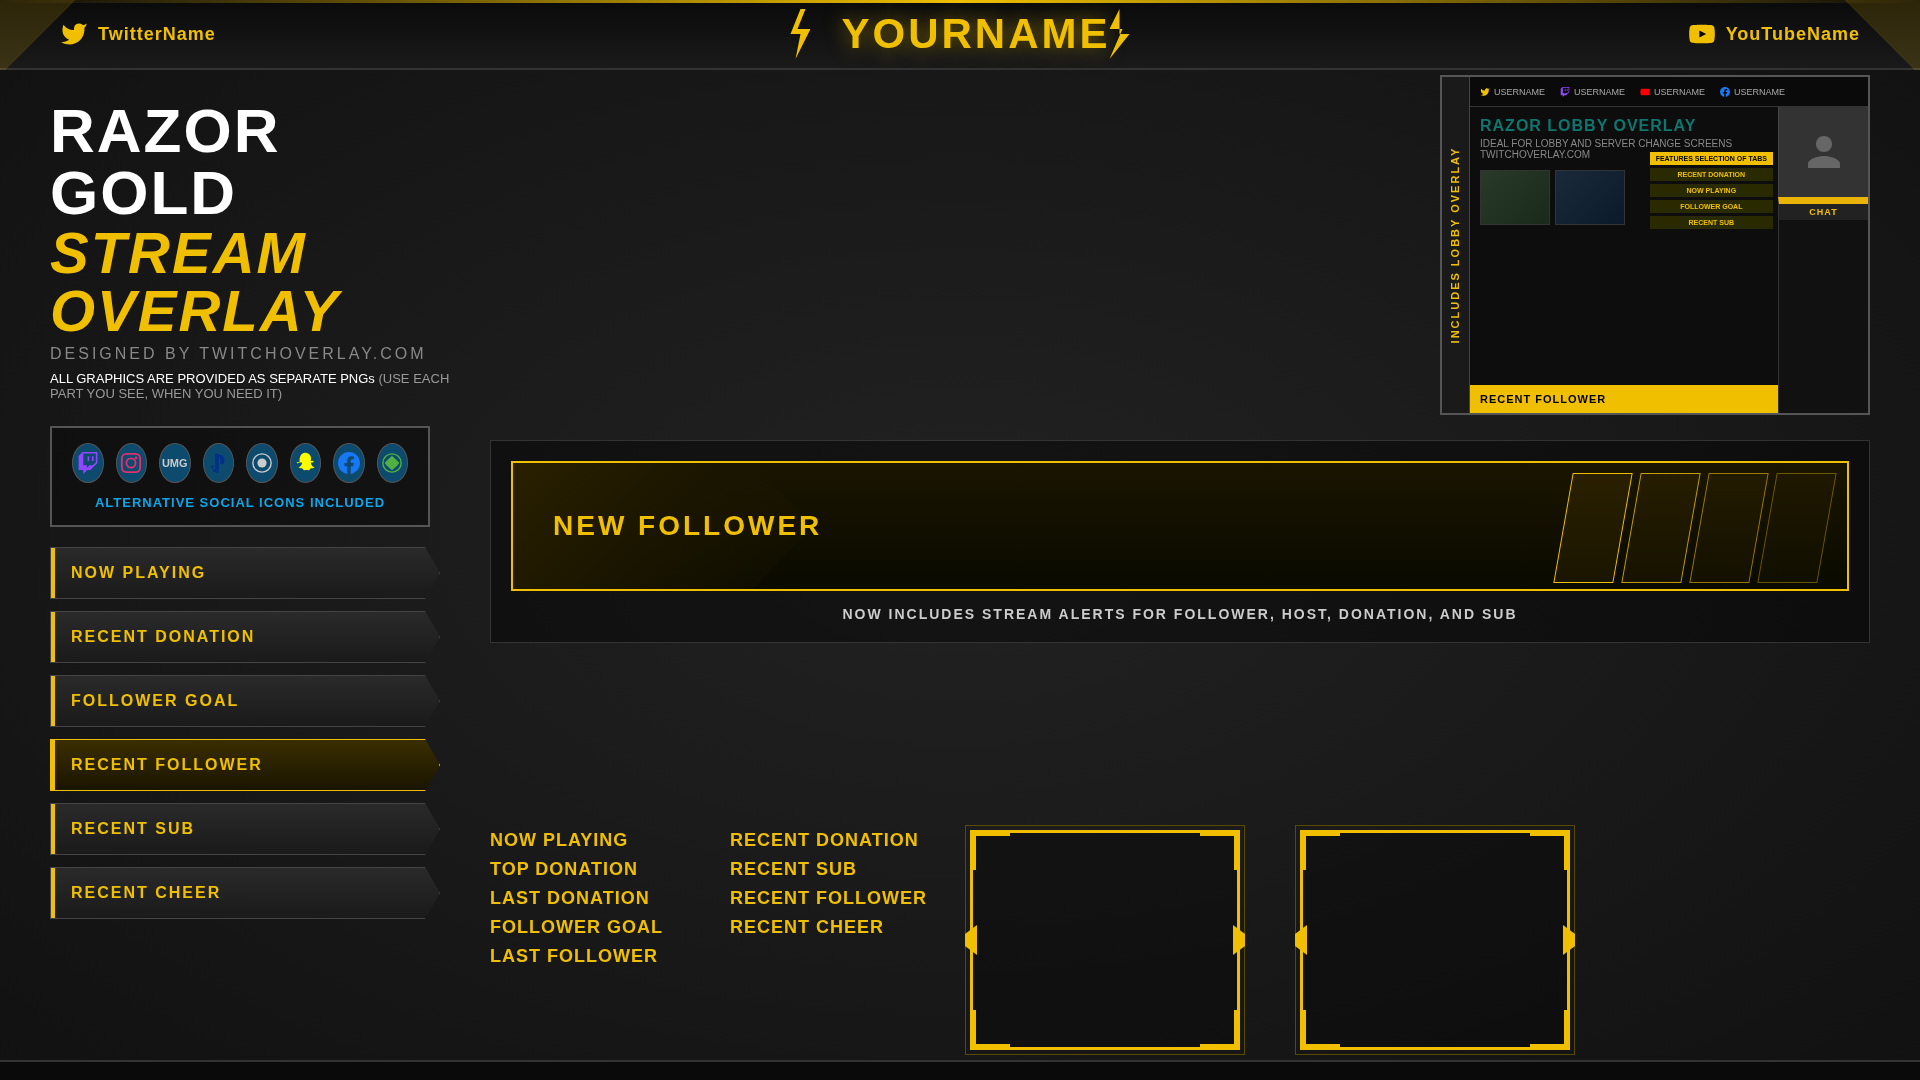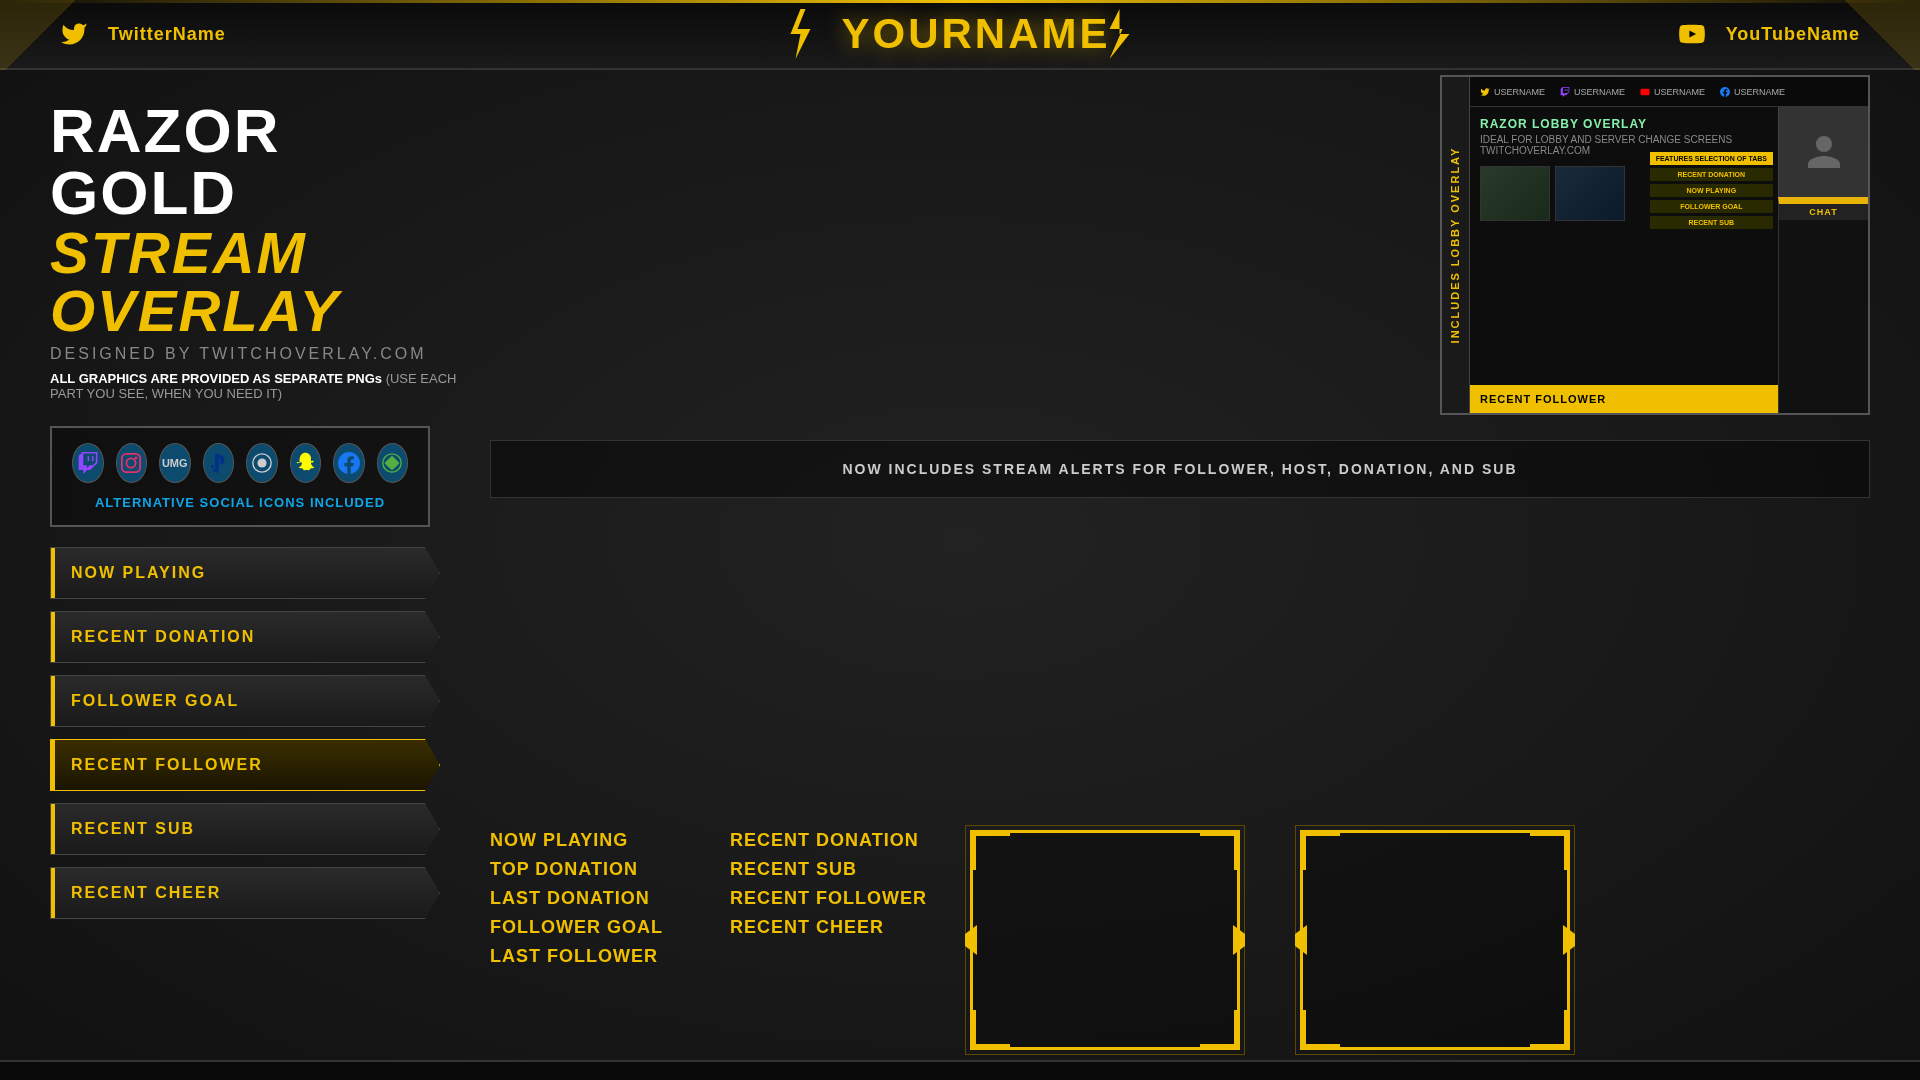--- a/index.html
+++ b/index.html
@@ -45,21 +45,21 @@
       content: '';
       position: absolute;
       top: 0; left: 0; right: 0;
       height: 3px;
       background: linear-gradient(90deg, transparent, #f0c000, transparent);
     }
 
     .social-handle {
       display: flex;
       align-items: center;
-      gap: 20px;
+      gap: 10px;
       color: #f0c000;
       font-size: 18px;
       font-weight: bold;
       letter-spacing: 1px;
     }
 
     .social-icon {
       width: 28px;
       height: 28px;
       fill: #f0c000;
@@ -280,22 +280,22 @@
       height: calc(100% - 30px);
     }
 
     .lobby-left-section {
       flex: 1;
       padding: 10px;
       position: relative;
     }
 
     .lobby-title-text {
-      color: #86efac;
-      font-size: 12px;
+      color: #0f766e;
+      font-size: 16px;
       font-weight: 900;
       text-transform: uppercase;
       letter-spacing: 1px;
     }
 
     .lobby-subtitle {
       color: #888;
       font-size: 10px;
       margin-top: 3px;
     }
@@ -619,21 +619,21 @@
 
   <div class="main-content">
 
     <div class="left-column">
 
       <div class="title-section">
         <div class="title-razor">RAZOR GOLD</div>
         <div class="title-stream">STREAM OVERLAY</div>
         <div class="subtitle-designed">DESIGNED BY TWITCHOVERLAY.COM</div>
         <div class="subtitle-graphics">
-          <span style="font-weight:bold;color:#fff;">ALL GRAPHICS ARE PROVIDED AS SEPARATE PNGs</span>
+          <span style="font-weight:normal;color:#fff;">ALL GRAPHICS ARE PROVIDED AS SEPARATE PNGs</span>
           <span>(USE EACH PART YOU SEE, WHEN YOU NEED IT)</span>
         </div>
       </div>
 
       <div class="social-icons-box">
         <div class="social-icons-row">
 
           <div class="soc-icon">
             <svg width="22" height="22" viewBox="0 0 24 24" fill="#9146ff">
                 <path d="M11.571 4.714h1.715v5.143H11.57zm4.715 0H18v5.143h-1.714zM6 0L1.714 4.286v15.428h5.143V24l4.286-4.286h3.428L22.286 12V0zm14.571 11.143l-3.428 3.428h-3.429l-3 3v-3H6.857V1.714h13.714z"></path>
@@ -777,20 +777,32 @@
             <div class="lobby-chat-box">
               <div class="lobby-chat-label">CHAT</div>
             </div>
           </div>
         </div>
       </div>
     </div>
   </div>
 
   <div class="alerts-section">
+    <div class="new-follower-display">
+
+      <div style="position:absolute;left:0;top:0;bottom:0;width:300px;background:linear-gradient(135deg, #2a2000 0%, #1a1500 50%, transparent 100%);clip-path:polygon(0 0,80% 0,100% 50%,80% 100%,0 100%);"></div>
+      <span class="new-follower-label">NEW FOLLOWER</span>
+
+      <div class="tabs-decoration">
+        <div class="tab-deco"></div>
+        <div class="tab-deco"></div>
+        <div class="tab-deco"></div>
+        <div class="tab-deco"></div>
+      </div>
+    </div>
     <div class="alerts-bottom-text">NOW INCLUDES STREAM ALERTS FOR FOLLOWER, HOST, DONATION, AND SUB</div>
   </div>
 
   <div class="bottom-section">
 
     <div class="feature-list-col">
       <div class="feature-item">NOW PLAYING</div>
       <div class="feature-item">TOP DONATION</div>
       <div class="feature-item">LAST DONATION</div>
       <div class="feature-item">FOLLOWER GOAL</div>

